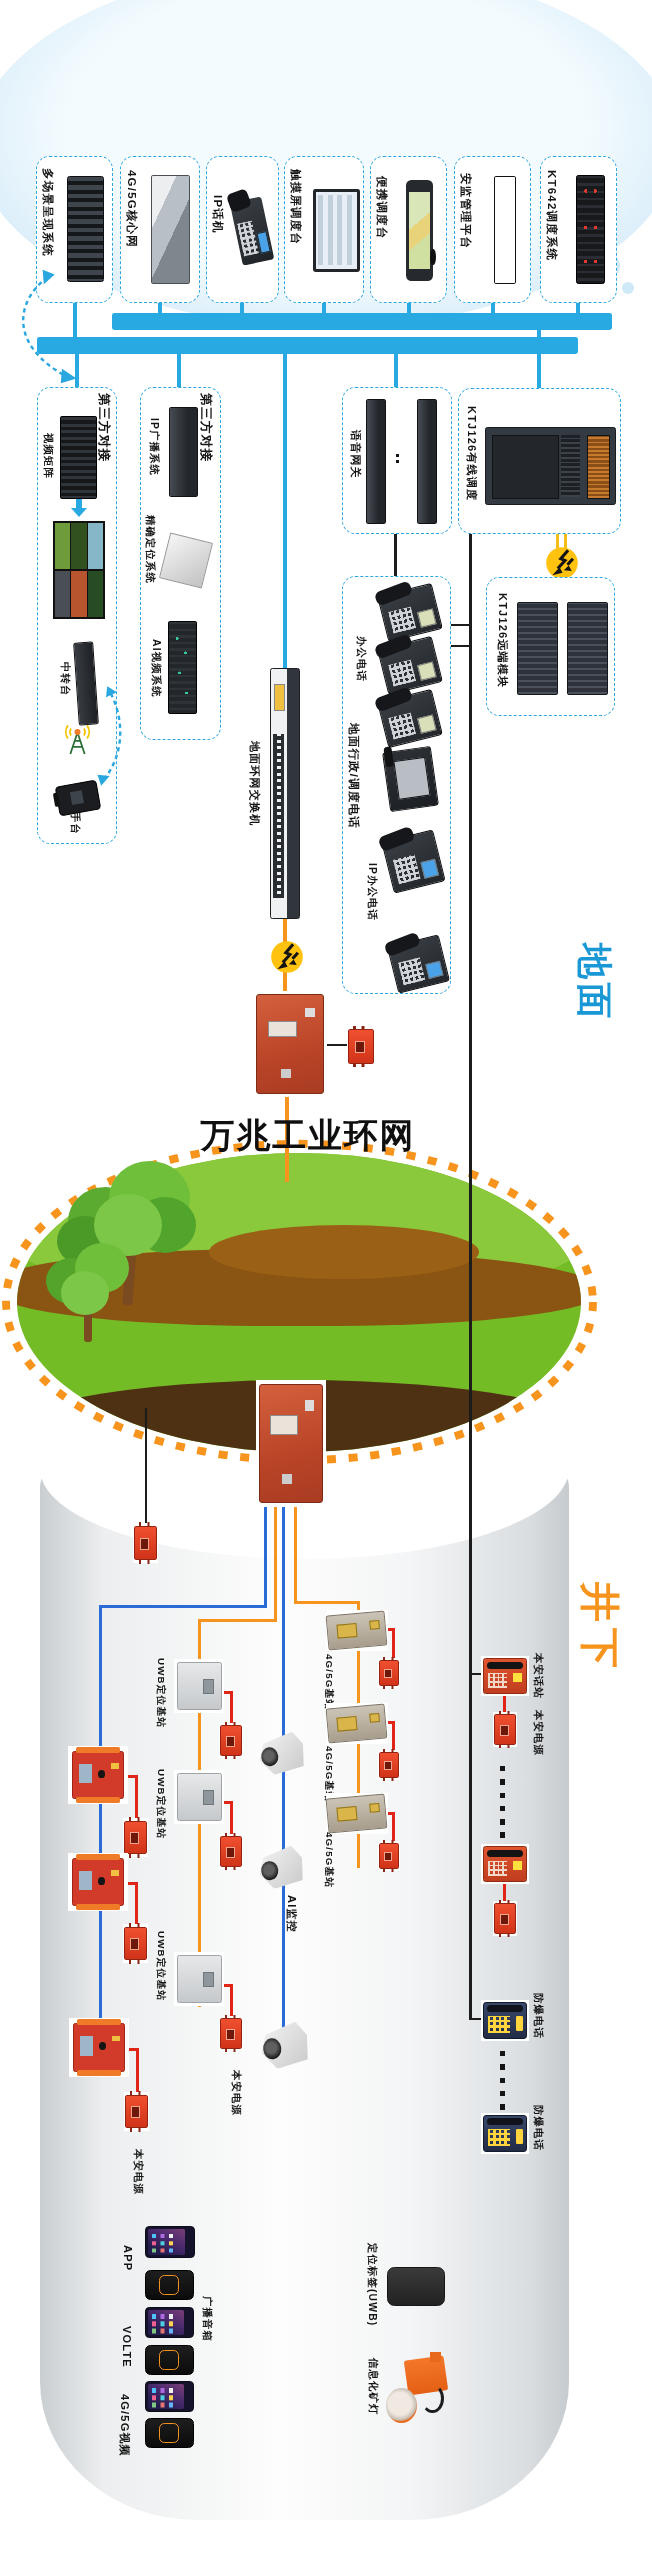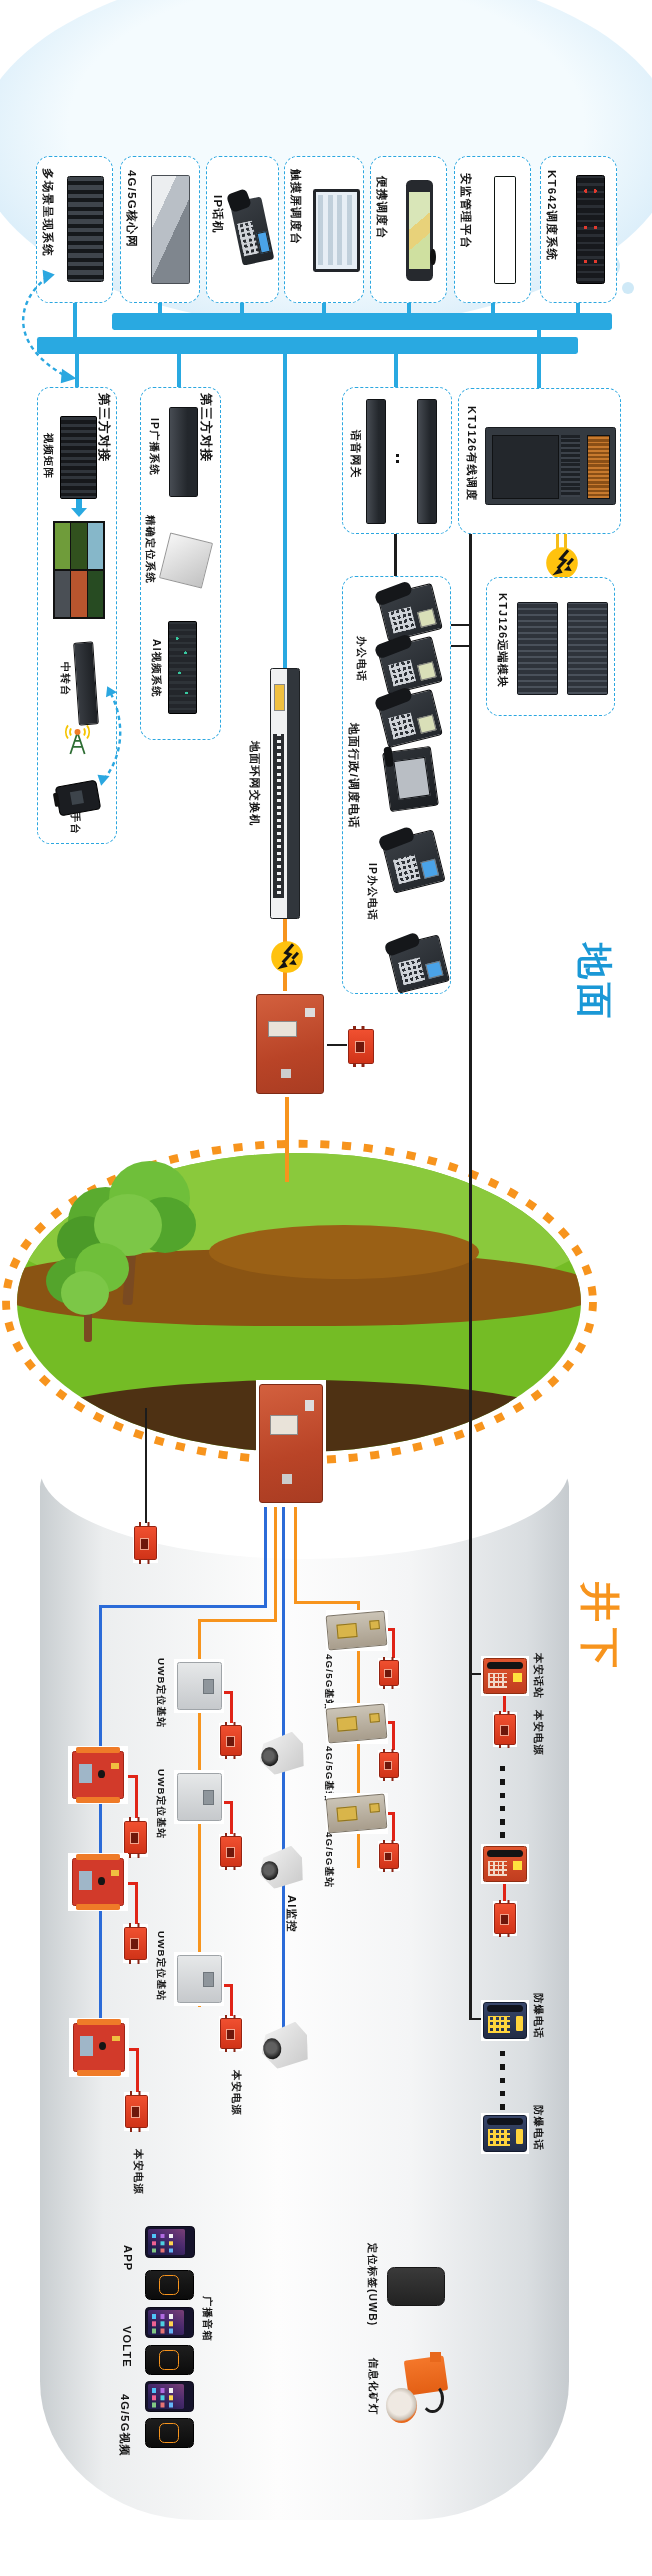--- a/index.html
+++ b/index.html
@@ -399,20 +399,21 @@
         <i class="p2"></i>
         <i class="p3"></i>
       </div>
     </div>
   <div class="card" style="left:347px;top:1026px;width:28px;height:41px">
       <div class="redsm">
         <i class="w"></i>
       </div>
     </div>
 
+  <div class="abs" style="left:192px;top:1113px;width:232px;text-align:center;font-size:34px;font-weight:800;color:#0f0f0f;letter-spacing:1.8px">万兆工业环网</div>
 
   <span class="vl" style="left:575px;top:943px;height:91px;font-size:36px;color:#1a98d6;letter-spacing:3.6px">地面</span>
   <span class="vl" style="left:579px;top:1582px;height:175px;font-size:40px;color:#f7941d;letter-spacing:6px">井下</span>
 
   <div class="card" style="left:256px;top:1380px;width:70px;height:127px">
       <div class="redbig">
         <i class="p1"></i>
         <i class="p2"></i>
         <i class="p3"></i>
       </div>

